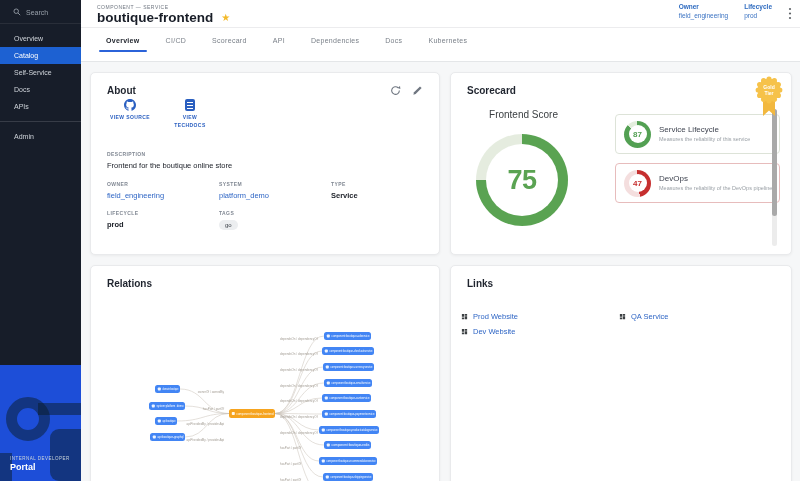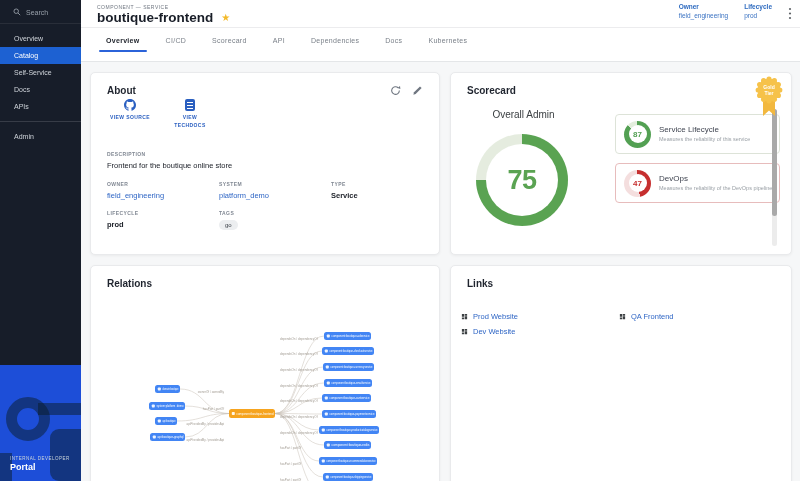--- a/index.html
+++ b/index.html
@@ -248,21 +248,21 @@
           <circle cx="7.65" cy="9.60" r="2.6" fill="#f6c24a"></circle>
           <circle cx="11.60" cy="5.65" r="2.6" fill="#f6c24a"></circle>
           <circle cx="17.00" cy="4.20" r="2.6" fill="#f6c24a"></circle>
           <circle cx="22.40" cy="5.65" r="2.6" fill="#f6c24a"></circle>
           <circle cx="26.35" cy="9.60" r="2.6" fill="#f6c24a"></circle>
           <circle cx="17" cy="15" r="11.3" fill="#f6c24a"></circle>
           <text x="17" y="14" text-anchor="middle" font-size="5" font-weight="bold" fill="#fff">Gold</text>
           <text x="17" y="19.5" text-anchor="middle" font-size="5" font-weight="bold" fill="#fff">Tier</text>
         </svg></div>
     <div class="overall-wrap">
-      <div class="overall-label">Overall Admin</div>
+      <div class="overall-label">Frontend Score</div>
       <div class="donut" id="overall-donut" style="background: conic-gradient(rgb(90, 163, 82) 0deg, rgb(90, 163, 82) 75%, rgb(229, 236, 223) 0deg, rgb(229, 236, 223) 100%);">
         <span class="score" id="overall-score-num" style="color: rgb(90, 163, 82);">75</span>
       </div>
     </div>
     <div class="metrics" id="metrics">
         <div class="metric" style="border-color: rgb(221, 227, 216);">
           <div class="mdonut" style="background: conic-gradient(rgb(83, 160, 83) 0deg, rgb(83, 160, 83) 87%, rgb(227, 238, 221) 0deg, rgb(227, 238, 221) 100%);">
             <span class="mscore" style="color: rgb(83, 160, 83);">87</span>
           </div>
           <div class="mtext">
@@ -407,21 +407,21 @@
         <a class="linkitem">
           <svg width="7" height="7" viewBox="0 0 24 24">
             <path d="M3 13h8V3H3v10zm0 8h8v-6H3v6zm10 0h8V11h-8v10zm0-18v6h8V3h-8z" fill="#3c4043"></path>
           </svg>
           <span class="llbl">Prod Website</span>
         </a>
         <a class="linkitem">
           <svg width="7" height="7" viewBox="0 0 24 24">
             <path d="M3 13h8V3H3v10zm0 8h8v-6H3v6zm10 0h8V11h-8v10zm0-18v6h8V3h-8z" fill="#3c4043"></path>
           </svg>
-          <span class="llbl">QA Frontend</span>
+          <span class="llbl">QA Service</span>
         </a>
         <a class="linkitem">
           <svg width="7" height="7" viewBox="0 0 24 24">
             <path d="M3 13h8V3H3v10zm0 8h8v-6H3v6zm10 0h8V11h-8v10zm0-18v6h8V3h-8z" fill="#3c4043"></path>
           </svg>
           <span class="llbl">Dev Website</span>
         </a>
       </div>
   </section>
 

